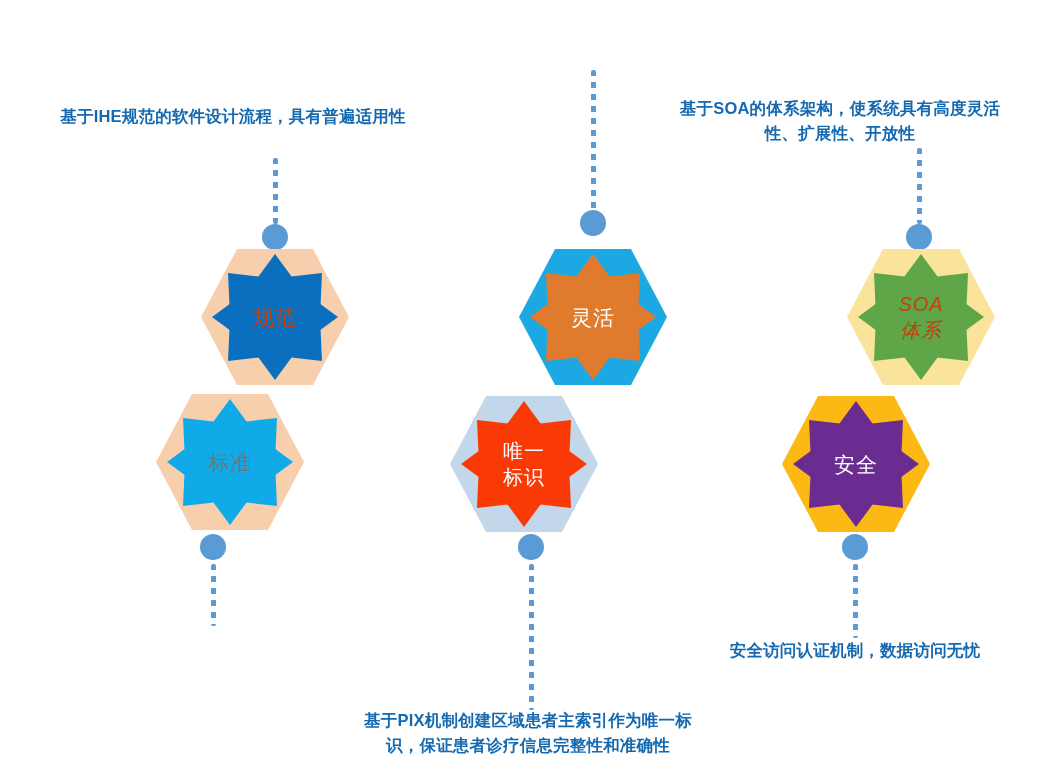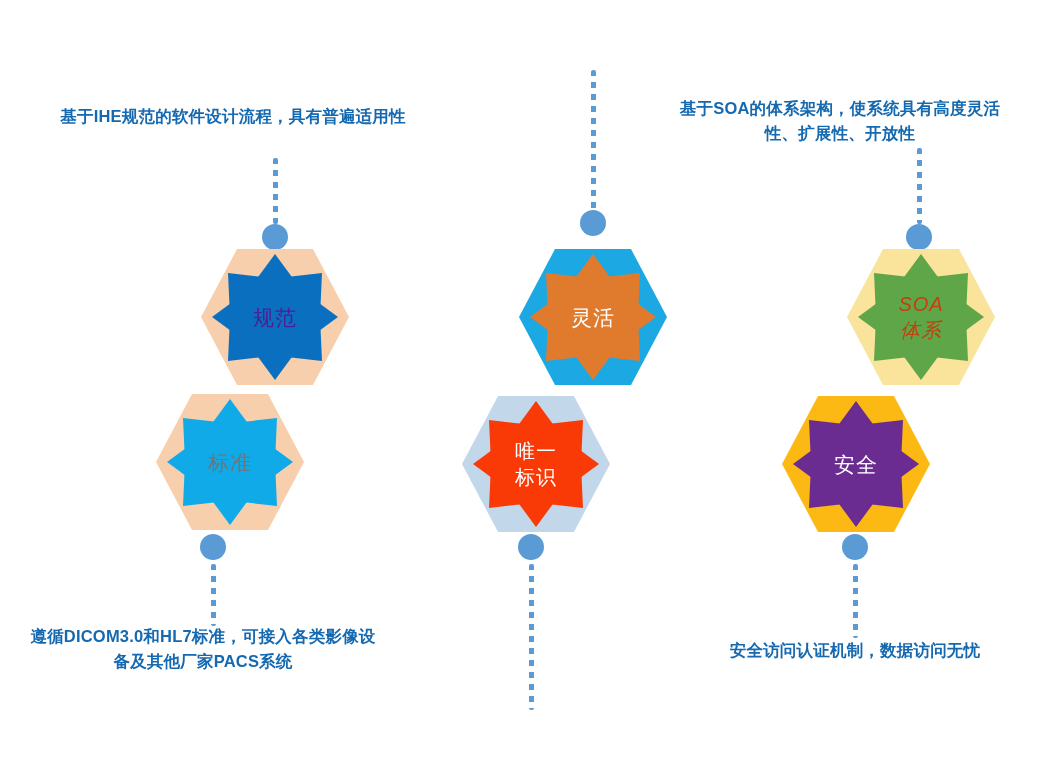--- a/index.html
+++ b/index.html
@@ -91,23 +91,23 @@
 <body>
 
 <div id="canvas" style="background: rgb(255, 255, 255);">
 
   <div class="caption" style="left: 18px; top: 104px; width: 430px; color: rgb(21, 105, 176);">基于IHE规范的软件设计流程，具有普遍适用性</div>
 
 
   <div class="caption" style="left: 640px; top: 96px; width: 400px; color: rgb(21, 105, 176);">基于SOA的体系架构，使系统具有高度灵活
 性、扩展性、开放性</div>
 
-  <div class="caption" style="left: 4px; top: 624px; width: 398px; color: rgb(21, 105, 176);">遵循DICOM3.0和HL7标准，可接入各类影像设
-备及其他厂家PACS系统</div>
-
+
+  <div class="caption" style="left: 318px; top: 708px; width: 420px; color: rgb(21, 105, 176);">基于PIX机制创建区域患者主索引作为唯一标
+识，保证患者诊疗信息完整性和准确性</div>
 
   <div class="caption" style="left: 690px; top: 638px; width: 330px; color: rgb(21, 105, 176);">安全访问认证机制，数据访问无忧</div>
 
   <div class="connector down" style="left:262px; top:158px; height:92px;">
     <div class="stem" style="height: 66px; background-image: linear-gradient(rgb(91, 155, 213) 0px, rgb(91, 155, 213) 6px, rgba(0, 0, 0, 0) 6px, rgba(0, 0, 0, 0) 12px);"></div>
     <div class="dot" style="background: rgb(91, 155, 213);"></div>
   </div>
 
   <div class="connector down" style="left:580px; top:70px; height:166px;">
     <div class="stem" style="height: 140px; background-image: linear-gradient(rgb(91, 155, 213) 0px, rgb(91, 155, 213) 6px, rgba(0, 0, 0, 0) 6px, rgba(0, 0, 0, 0) 12px);"></div>
@@ -147,21 +147,21 @@
         <polygon points="76,7 101,41 51,41" fill="#0B6FC0"></polygon>
         <polygon points="76,133 101,99 51,99" fill="#0B6FC0"></polygon>
         <polygon points="13,70 47,45 47,95" fill="#0B6FC0"></polygon>
         <polygon points="139,70 105,45 105,95" fill="#0B6FC0"></polygon>
         <polygon points="29,26 73,31 31,70" fill="#0B6FC0"></polygon>
         <polygon points="123,26 79,31 121,70" fill="#0B6FC0"></polygon>
         <polygon points="29,114 73,109 31,70" fill="#0B6FC0"></polygon>
         <polygon points="123,114 79,109 121,70" fill="#0B6FC0"></polygon>
       </g>
     </svg>
-    <div class="badge-label" style="color: #4c1d95;">规范</div>
+    <div class="badge-label" style="color: #c2410c;">规范</div>
   </div>
 
   <div class="badge" style="left:154px; top:392px;">
     <svg viewBox="0 0 152 140">
       <defs>
         <clipPath id="clip-1">
           <polygon points="38,2 114,2 150,70 114,138 38,138 2,70"></polygon>
         </clipPath>
       </defs>
       <polygon class="hex" points="38,2 114,2 150,70 114,138 38,138 2,70" fill="#F8CFAD"></polygon>
@@ -196,21 +196,21 @@
         <polygon points="139,70 105,45 105,95" fill="#E07B2E"></polygon>
         <polygon points="29,26 73,31 31,70" fill="#E07B2E"></polygon>
         <polygon points="123,26 79,31 121,70" fill="#E07B2E"></polygon>
         <polygon points="29,114 73,109 31,70" fill="#E07B2E"></polygon>
         <polygon points="123,114 79,109 121,70" fill="#E07B2E"></polygon>
       </g>
     </svg>
     <div class="badge-label" style="color: rgb(255, 255, 255);">灵活</div>
   </div>
 
-  <div class="badge" style="left:460px; top:394px;">
+  <div class="badge" style="left:448px; top:394px;">
     <svg viewBox="0 0 152 140">
       <defs>
         <clipPath id="clip-3">
           <polygon points="38,2 114,2 150,70 114,138 38,138 2,70"></polygon>
         </clipPath>
       </defs>
       <polygon class="hex" points="38,2 114,2 150,70 114,138 38,138 2,70" fill="#C3D7EB"></polygon>
       <g class="motif" clip-path="url(#clip-3)">
         <circle cx="76" cy="70" r="39" fill="#F93A06"></circle>
         <polygon points="76,7 101,41 51,41" fill="#F93A06"></polygon>

